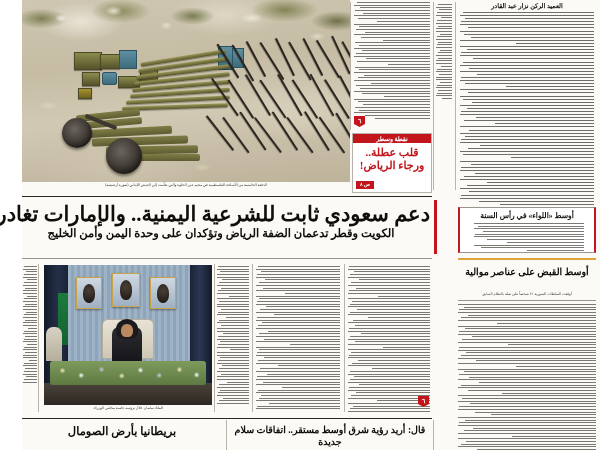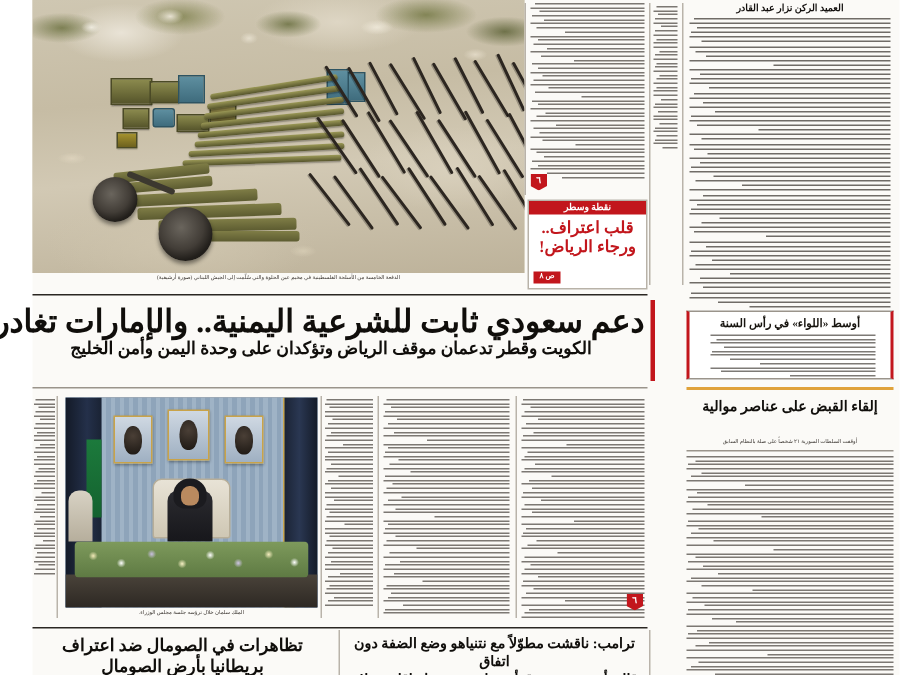--- a/index.html
+++ b/index.html
@@ -572,21 +572,21 @@
         <i style="width:70%"></i>
       <i style="width:100%"></i>
         <i style="width:94%"></i>
         <i style="width:52%"></i>
     </div>
   </div>
 
   <div class="hrule thin" style="left:458px;top:258px;width:138px;background:#e0a23a;height:2px;"></div>
 
   <div class="sub-head sz2" style="left:456px;top:266px;width:142px;">
-    <div>إلقاء القبض على عناصر موالية</div>
+    <div>أوسط القبض على عناصر موالية</div>
   </div>
   <div class="caption" style="left:458px;top:292px;width:138px;">أوقفت السلطات السورية ٢١ شخصاً على صلة بالنظام السابق</div>
 
   <div class="hrule thin" style="left:458px;top:300px;width:138px;"></div>
 
   <div class="fineprint tiny" style="position:absolute;left:458px;top:304px;width:138px;">
     <i style="width:100%"></i>
       <i style="width:96%"></i>
       <i style="width:99%"></i>
       <i style="width:100%"></i>
@@ -639,33 +639,33 @@
     <i style="width:100%"></i>
       <i style="width:94%"></i>
       <i style="width:98%"></i>
       <i style="width:100%"></i>
     <i style="width:86%"></i>
   </div>
 
   <div class="opinion-box" style="left:352px;top:133px;width:78px;height:58px;">
     <div class="opinion-kicker">نقطة وسطر</div>
     <div class="opinion-head">
-      <div>قلب اعتراف..</div>
+      <div>قلب عطلة..</div>
       <div>ورجاء الرياض!</div>
     </div>
     <div class="pagetag" style="left:3px;bottom:3px;">ص ٨</div>
   </div>
 
   <div class="hrule" style="left:22px;top:196px;width:410px;"></div>
 
   <div class="head-bar" style="left:434px;top:200px;height:54px;"></div>
 
   <div class="main-head" style="left:12px;top:203px;width:418px;">
     <div class="l1">دعم سعودي ثابت للشرعية اليمنية.. والإمارات تغادر اليمن</div>
-    <div class="l2">الكويت وقطر تدعمان موقف الرياض وتؤكدان على وحدة اليمن وأمن الخليج</div>
+    <div class="l2">الكويت وقطر تدعمان الضفة الرياض وتؤكدان على وحدة اليمن وأمن الخليج</div>
   </div>
 
   <div class="hrule thin" style="left:22px;top:258px;width:410px;"></div>
 
   <div class="photo-bot" style="left:44px;top:265px;width:168px;height:140px;">
     <div class="pb-wall"></div>
     <div class="pb-curtain-l"></div>
     <div class="pb-gold"></div>
     <div class="pb-curtain-r"></div>
 
@@ -907,26 +907,24 @@
       <i style="width:94%"></i>
       <i style="width:98%"></i>
       <i style="width:100%"></i>
   </div>
 
   <div class="pagebadge" style="left:418px;top:396px;">٦</div>
 
   <div class="hrule" style="left:22px;top:418px;width:410px;"></div>
 
   <div class="sub-head sz1" style="left:22px;top:424px;width:200px;">
-    <div>تظاهرات في الصومال ضد اعتراف</div>
     <div>بريطانيا بأرض الصومال</div>
   </div>
 
   <div class="colrule" style="left:226px;top:420px;height:30px;"></div>
 
   <div class="sub-head sz2" style="left:230px;top:424px;width:200px;">
-    <div>ترامب: ناقشت مطوّلاً مع نتنياهو وضع الضفة دون اتفاق</div>
     <div>قال: أريد رؤية شرق أوسط مستقر.. اتفاقات سلام جديدة</div>
   </div>
 
   <div class="colrule" style="left:433px;top:420px;height:30px;"></div>
 
 </div>
 
 </body></html>

